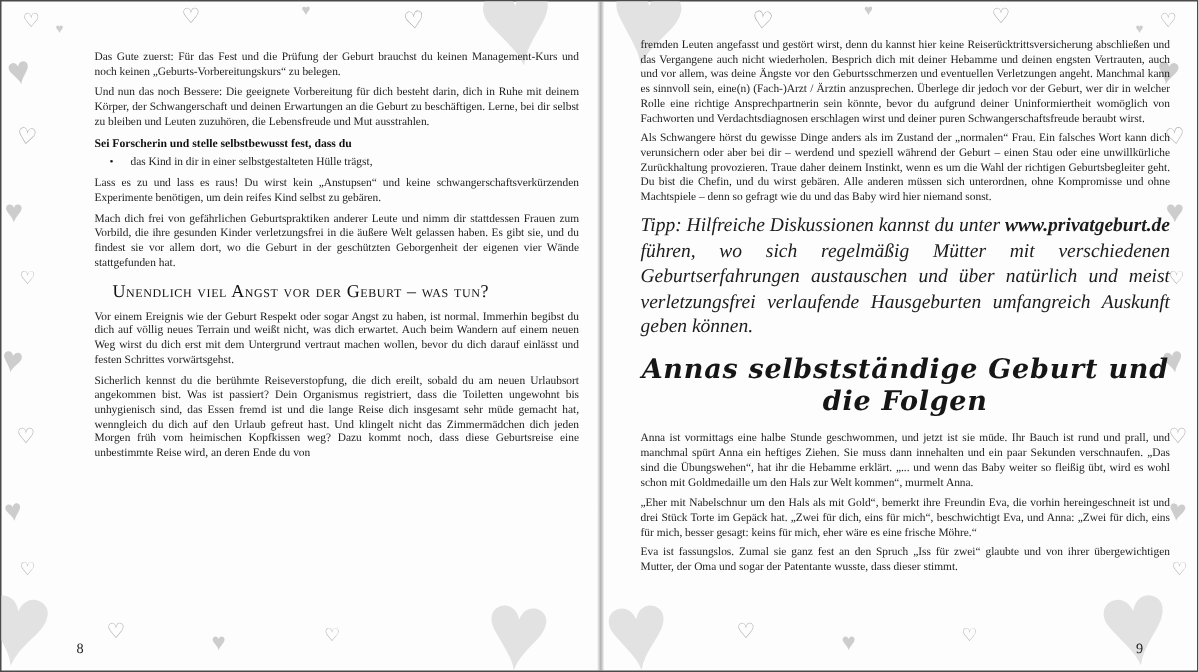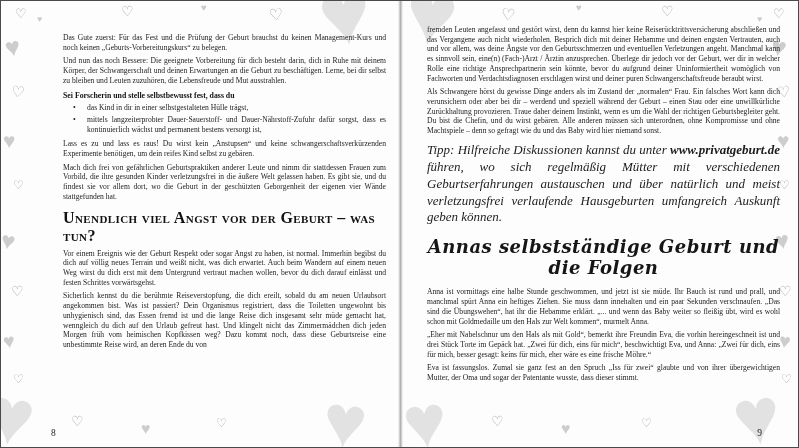--- a/index.html
+++ b/index.html
@@ -17,22 +17,22 @@
   .page { position:absolute; top:0; height:100%; z-index:1; }
   .page-left  { left:12px;   width:399px; padding:32px 26px 0 50px; }
   .page-right { left:400px; width:399px; padding:24px 20px 0 26px; }
   p.body { font-size:7.6px; line-height:1.28; text-align:justify; color:#1c1c1c;
     margin-bottom:4px; }
   .bold-heading { font-size:7.8px; font-weight:bold; color:#111; margin:5px 0 3px; }
   ul.bullets { list-style:none; margin:0 0 5px 0; }
   ul.bullets li { position:relative; font-size:7.6px; line-height:1.28; text-align:justify;
     color:#1c1c1c; padding-left:24px; margin-bottom:2.5px; }
   ul.bullets li::before { content:"•"; position:absolute; left:10px; top:0; }
-  .smallcaps-heading { font-variant:small-caps; font-weight:bold; font-size:16px;
-    letter-spacing:0.4px; color:#111; margin:7px 0 4px; }
+  .smallcaps-heading { font-variant:small-caps; font-weight:normal; font-size:12px;
+    letter-spacing:0.4px; color:#111; margin:7px 12px 4px; }
   .tip { font-style:italic; font-size:13px; line-height:1.3; text-align:justify;
     color:#1c1c1c; margin:6px 0 5px; }
   .tip b { font-style:italic; }
   .script-heading { font-family:"DejaVu Serif", serif; font-style:italic; font-weight:bold;
     font-size:18px; text-align:center; color:#161616; margin:10px 0 9px; letter-spacing:0.5px; }
   .page-num { position:absolute; bottom:9px; font-size:9.5px; color:#222; z-index:3; }
   .page-num.pn-left { left:38px; }
   .page-num.pn-right { right:38px; }
 </style>
 </head>
@@ -80,21 +80,20 @@
       <span class="heart h-outline" style="left: 640px; top: 416px; font-size: 12px;">♡</span>
       <span class="heart h-outline" style="left: 490px; top: 414px; font-size: 14px;">♡</span>
     </div>
 
   <div class="page page-left">
     <p class="body">Das Gute zuerst: Für das Fest und die Prüfung der Geburt brauchst du keinen Management-Kurs und noch keinen „Geburts-Vorbereitungskurs“ zu belegen.</p>
     <p class="body">Und nun das noch Bessere: Die geeignete Vorbereitung für dich besteht darin, dich in Ruhe mit deinem Körper, der Schwangerschaft und deinen Erwartungen an die Geburt zu beschäftigen. Lerne, bei dir selbst zu bleiben und Leuten zuzuhören, die Lebensfreude und Mut ausstrahlen.</p>
     <div class="bold-heading">Sei Forscherin und stelle selbstbewusst fest, dass du</div>
     <ul class="bullets">
       <li>das Kind in dir in einer selbstgestalteten Hülle trägst,</li>
-      <li>mittels langzeiterprobter Dauer-Sauerstoff- und Dauer-Nährstoff-Zufuhr dafür sorgst, dass es kontinuierlich wächst und permanent bestens versorgt ist,</li>
     </ul>
     <p class="body">Lass es zu und lass es raus! Du wirst kein „Anstupsen“ und keine schwangerschaftsverkürzenden Experimente benötigen, um dein reifes Kind selbst zu gebären.</p>
     <p class="body">Mach dich frei von gefährlichen Geburtspraktiken anderer Leute und nimm dir stattdessen Frauen zum Vorbild, die ihre gesunden Kinder verletzungsfrei in die äußere Welt gelassen haben. Es gibt sie, und du findest sie vor allem dort, wo die Geburt in der geschützten Geborgenheit der eigenen vier Wände stattgefunden hat.</p>
     <div class="smallcaps-heading">Unendlich viel Angst vor der Geburt – was tun?</div>
     <p class="body">Vor einem Ereignis wie der Geburt Respekt oder sogar Angst zu haben, ist normal. Immerhin begibst du dich auf völlig neues Terrain und weißt nicht, was dich erwartet. Auch beim Wandern auf einem neuen Weg wirst du dich erst mit dem Untergrund vertraut machen wollen, bevor du dich darauf einlässt und festen Schrittes vorwärtsgehst.</p>
     <p class="body">Sicherlich kennst du die berühmte Reiseverstopfung, die dich ereilt, sobald du am neuen Urlaubsort angekommen bist. Was ist passiert? Dein Organismus registriert, dass die Toiletten ungewohnt bis unhygienisch sind, das Essen fremd ist und die lange Reise dich insgesamt sehr müde gemacht hat, wenngleich du dich auf den Urlaub gefreut hast. Und klingelt nicht das Zimmermädchen dich jeden Morgen früh vom heimischen Kopfkissen weg? Dazu kommt noch, dass diese Geburtsreise eine unbestimmte Reise wird, an deren Ende du von</p>
     <div class="page-num pn-left">8</div>
   </div>
 
   <div class="gutter"></div>

